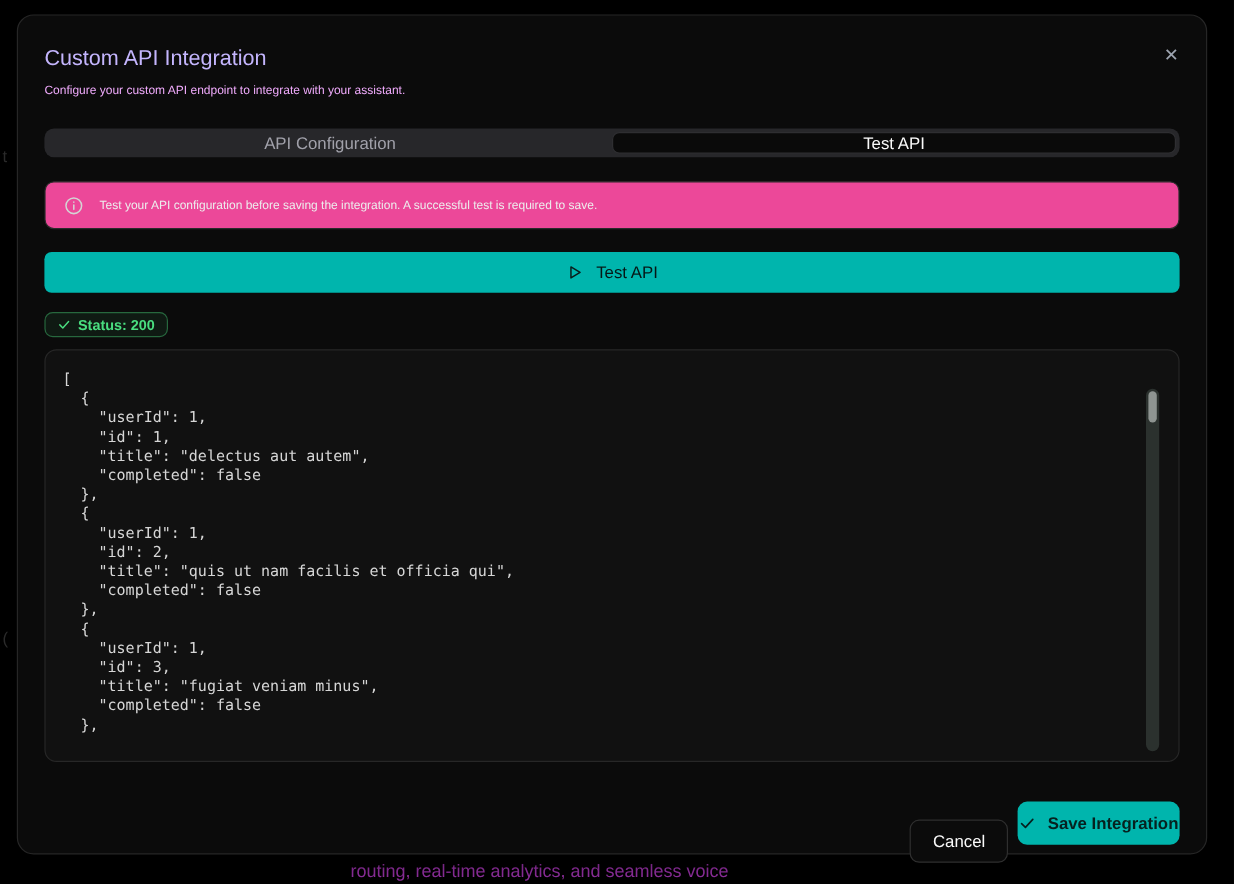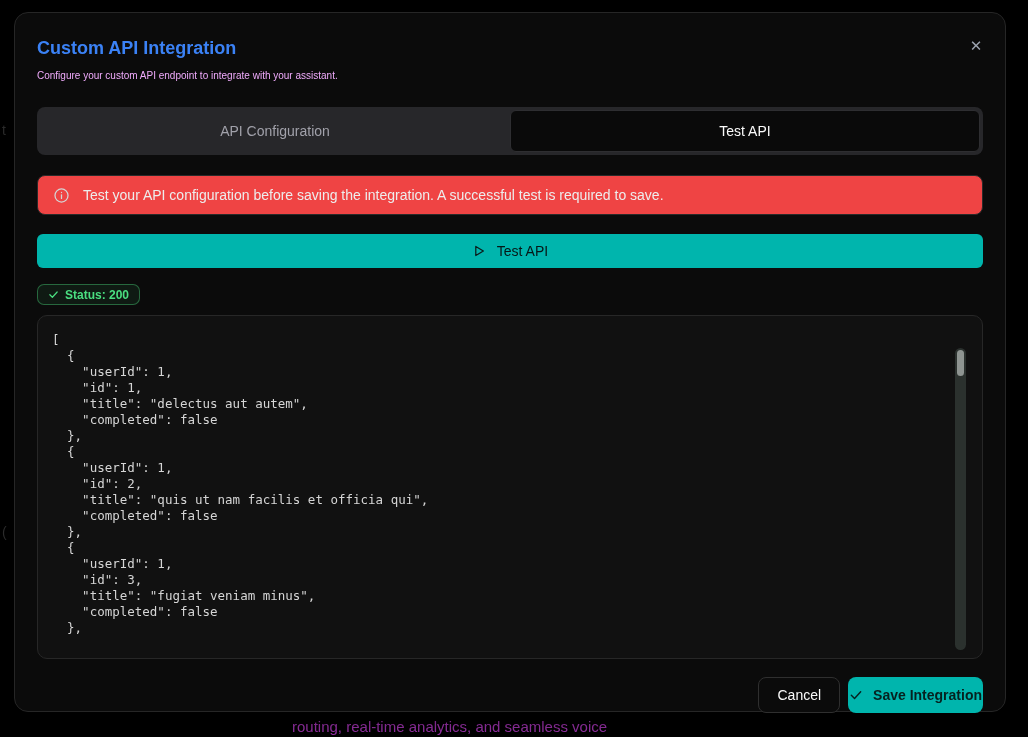--- a/index.html
+++ b/index.html
@@ -23,40 +23,40 @@
     border-radius:14px;
     padding:24px 22px 14px 22px;
     box-shadow:0 20px 60px rgba(0,0,0,.7);
   }
   .close-btn {
     position:absolute; top:22px; right:18px;
     width:22px; height:22px; display:flex; align-items:center; justify-content:center;
     color:#9ca3af; font-size:15px; cursor:pointer; background:none; border:none;
     font-family:"Liberation Sans", sans-serif;
   }
-  .modal-title { font-size:18px; font-weight:700; color:#3b82f6; line-height:22px; }
+  .modal-title { font-size:18px; font-weight:400; color:#c4b5fd; line-height:22px; }
   .modal-subtitle { margin-top:8px; font-size:10px; color:#f0abfc; line-height:18px; }
 
   
   .tab-strip {
-    margin-top:22px; height:48px; display:flex; align-items:stretch;
+    margin-top:22px; height:24px; display:flex; align-items:stretch;
     background:#27272a; border-radius:8px; padding:3px;
   }
   .tab {
     flex:1; display:flex; align-items:center; justify-content:center;
     font-size:14px; color:#a1a1aa; border-radius:6px; cursor:pointer;
     border:1px solid transparent;
   }
   .tab.active { background:#0a0a0a; color:#fafafa; border-color:#2e2e31; }
 
   
   .info-banner {
     margin-top:20px; height:40px; display:flex; align-items:center; gap:13px;
-    background:#ef4444; border:1px solid #2a2a2a; border-radius:8px;
-    padding:0 15px; font-size:14px; color:#ededed;
+    background:#ec4899; border:1px solid #2a2a2a; border-radius:8px;
+    padding:0 15px; font-size:10px; color:#ededed;
   }
   .info-icon { display:flex; color:#d4d4d4; flex:0 0 auto; }
 
   
   .test-api-btn {
     margin-top:19px; width:100%; height:34px;
     background:#00b5ad; border:none; border-radius:6px;
     display:flex; align-items:center; justify-content:center; gap:11px;
     font-size:14px; font-weight:500; color:#061716; cursor:pointer;
     font-family:"Liberation Sans", sans-serif;
@@ -95,20 +95,21 @@
     background:#8e9491; border-radius:4px;
   }
 
   
   .footer { display:flex; justify-content:flex-end; align-items:center; gap:8px; margin-top:18px; }
   .cancel-btn {
     height:36px; padding:0 18px;
     background:#0b0b0b; border:1px solid #2f2f2f; border-radius:8px;
     color:#fafafa; font-size:14px; font-weight:500; cursor:pointer;
     font-family:"Liberation Sans", sans-serif;
+    margin-top:30px;
   }
   .save-btn {
     height:36px; padding:0 1px;
     background:#00b5ad; border:none; border-radius:8px;
     display:flex; align-items:center; gap:10px;
     color:#06211f; font-size:14px; font-weight:600; cursor:pointer;
     font-family:"Liberation Sans", sans-serif;
   }
   .save-check-icon { display:flex; color:#06211f; }
 </style>

